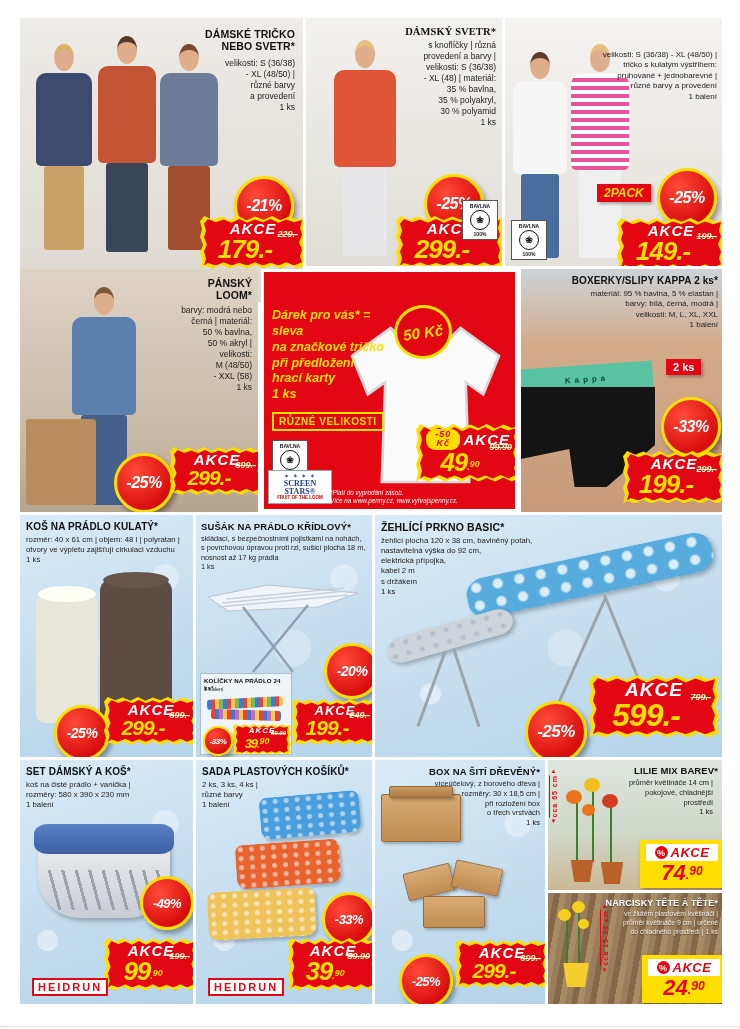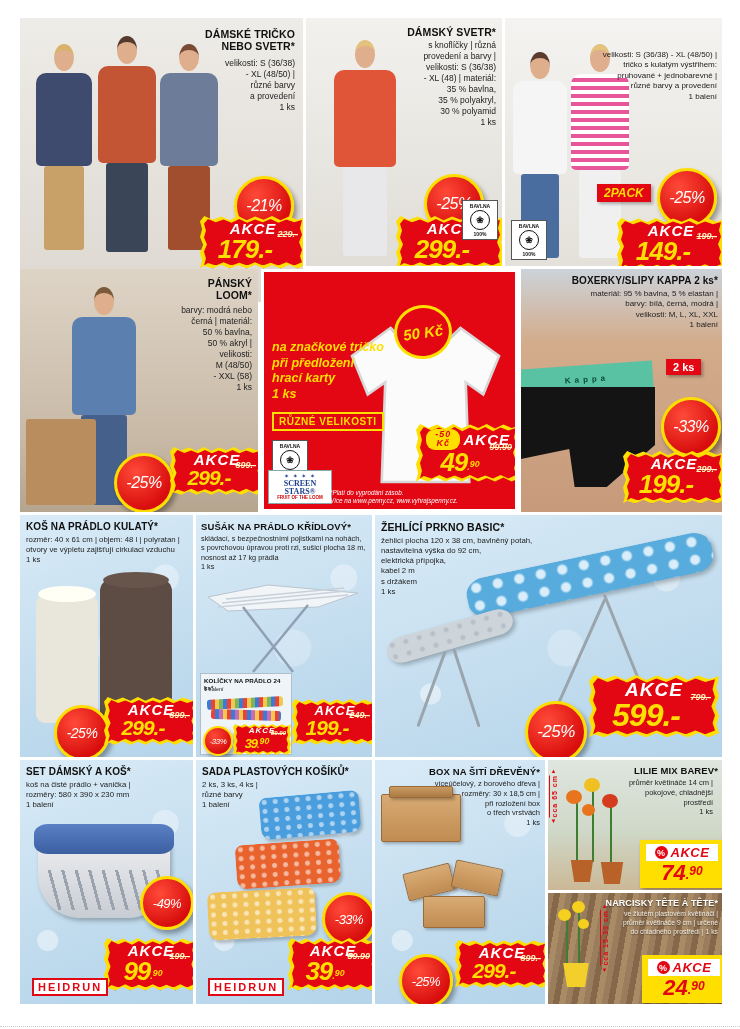--- a/index.html
+++ b/index.html
@@ -26,21 +26,21 @@
   .lg .p-main{font-size:32px;}
   .sm .p-main{font-size:21px;}
   .xs .p-main{font-size:13px;}
   .p-dec{font-size:.55em;vertical-align:.45em;}
   .p-dec:empty{display:none;}
   .p-dec:not(:empty)::before{content:".";vertical-align:-.4em;}
   .p-old{position:absolute;right:-2px;top:-7px;font-size:9px;font-weight:700;text-decoration:line-through;color:#fff7c0;}
   .xs .p-old{font-size:6px;top:-4px;}
   .p-old:empty{display:none;}
   
-  .pct{position:absolute;border-radius:50%;background:radial-gradient(circle at 35% 30%,#ff4a38,#d80d0d 72%);color:#fff;font-weight:400;font-style:italic;display:flex;align-items:center;justify-content:center;border:3px solid #ffdd00;box-shadow:3px 4px 5px rgba(0,0,0,.35);letter-spacing:-.5px;}
+  .pct{position:absolute;border-radius:50%;background:radial-gradient(circle at 35% 30%,#ff4a38,#d80d0d 72%);color:#fff;font-weight:700;font-style:italic;display:flex;align-items:center;justify-content:center;border:3px solid #ffdd00;box-shadow:3px 4px 5px rgba(0,0,0,.35);letter-spacing:-.5px;}
   
   .badge{position:absolute;background:#e30613;color:#ffdf00;font-weight:700;font-style:italic;font-size:12px;padding:2px 7px;box-shadow:2px 2px 3px rgba(0,0,0,.3);}
   .badge.white{color:#fff;font-style:normal;}
   
   .pakce{position:absolute;background:#ffdf00;padding:4px 6px;filter:drop-shadow(2px 3px 2px rgba(70,35,0,.4));text-align:center;}
   .pakce-top{display:flex;align-items:center;justify-content:center;gap:3px;background:#fff;padding:1px 3px;}
   .pakce-circle{width:13px;height:13px;border-radius:50%;background:#e30613;color:#fff;font-size:9px;font-weight:700;display:inline-flex;align-items:center;justify-content:center;}
   .pakce-akce{color:#e30613;font-weight:700;font-style:italic;font-size:13px;letter-spacing:.5px;}
   .pakce-price{color:#e30613;font-weight:700;font-style:italic;font-size:22px;line-height:1;margin-top:1px;}
   
@@ -122,21 +122,21 @@
   </div>
 
   <div class="tile" style="left:286px;top:0;width:196px;height:248px;background:linear-gradient(180deg,#f2f1ee,#e0ddd6);">
     <div>
       <div class="person" style="left:28px;top:22px;width:62px;height:216px;--hair:#e2c27c;--top:#e05437;--bot:#e8e8ea;">
           <div class="p-head"></div>
           <div class="p-top"></div>
           <div class="p-bot"></div>
         </div>
     </div>
-    <div class="t-title right" style="right:6px;top:8px;width:110px;">DÁMSKÝ SVETR*</div>
+    <div class="t-title right" style="right:6px;top:8px;width:110px;font-family:Liberation Serif, serif;">DÁMSKÝ SVETR*</div>
     <div class="t-desc right" style="right:6px;top:22px;width:100px;">s knoflíčky | různá
 provedení a barvy |
 velikosti: S (36/38)
 - XL (48) | materiál:
 35 % bavlna,
 35 % polyakryl,
 30 % polyamid
 1 ks</div>
     <div class="pct" style="left:118px;top:156px;width:54px;height:54px;font-size:16px;">-25%</div>
     <div class="akce jag" style="left:90px;top:198px;width:100px;">
@@ -217,20 +217,21 @@
         <div class="akce-row sm"><span class="p-old">399.-</span><span class="p-main">299.-</span></div>
       </div>
     </div>
   </div>
 
   <div class="tile sc" style="left:241px;top:251px;width:257px;height:243px;">
     <svg viewBox="0 0 100 100" style="position:absolute;right:2px;top:32px;width:175px;height:195px;">
       <path d="M30 8 L8 24 L17 46 L27 39 L25 96 L75 96 L73 39 L83 46 L92 24 L70 8 Q60 19 50 19 Q40 19 30 8 Z" fill="#fbfbfb" stroke="#d8d8d8" stroke-width="1.5"></path>
       <path d="M30 8 Q40 19 50 19 Q60 19 70 8" fill="none" stroke="#d0d0d0" stroke-width="1.5"></path>
     </svg>
+    <div class="sc-gift">Dárek pro vás* = sleva</div>
     <div class="sc-circle">50 Kč</div>
     <div class="sc-gift" style="top:68px;">na značkové tričko
 při předložení
 hrací karty
 1 ks</div>
     <div class="sc-sizes">RŮZNÉ VELIKOSTI</div>
     <div class="bavlna" style="left:8px;top:168px;">
       <div>BAVLNA</div>
         <div class="glyph">❀</div>
         <div>100%</div>
@@ -306,20 +307,21 @@
       <g stroke="#c7d1da" stroke-width="1.5">
           <line x1="20" y1="30" x2="150" y2="18"></line>
           <line x1="24" y1="26" x2="148" y2="14"></line>
           <line x1="28" y1="22" x2="146" y2="11"></line>
         </g>
       <g stroke="#8fa0b4" stroke-width="2.5">
           <line x1="45" y1="30" x2="95" y2="95"></line>
           <line x1="110" y1="28" x2="55" y2="95"></line>
         </g>
     </svg>
+    <div class="pct" style="left:128px;top:128px;width:50px;height:50px;font-size:14px;">-20%</div>
 
     <div style="position:absolute;left:4px;top:158px;width:90px;height:80px;background:#eef4f8;border:1px solid #aebfcc;">
       <div class="t-title" style="left:3px;top:3px;width:84px;font-size:6.2px;">KOLÍČKY NA PRÁDLO 24 ks*</div>
       <div class="t-desc" style="left:3px;top:12px;width:84px;font-size:5.5px;">1 balení</div>
       <div style="position:absolute;left:6px;top:24px;width:76px;height:10px;border-radius:3px;transform:rotate(-3deg);background:repeating-linear-gradient(90deg,#3a7bd5 0 4px,#e8433a 4px 8px,#f2c94c 8px 12px,#7db55a 12px 16px);"></div>
       <div style="position:absolute;left:10px;top:36px;width:70px;height:10px;border-radius:3px;transform:rotate(2deg);background:repeating-linear-gradient(90deg,#e8433a 0 4px,#3a7bd5 4px 8px,#c66bb4 8px 12px,#f2c94c 12px 16px);"></div>
       <div class="pct" style="left:2px;top:52px;width:26px;height:26px;font-size:8px;border-width:2px;">-33%</div>
       <div class="akce jag" style="left:32px;top:50px;width:52px;padding:2px 3px;">
         <div class="akce-in jag" style="padding:1px 4px 2px 4px;">
           <div class="akce-label" style="font-size:8px;">

